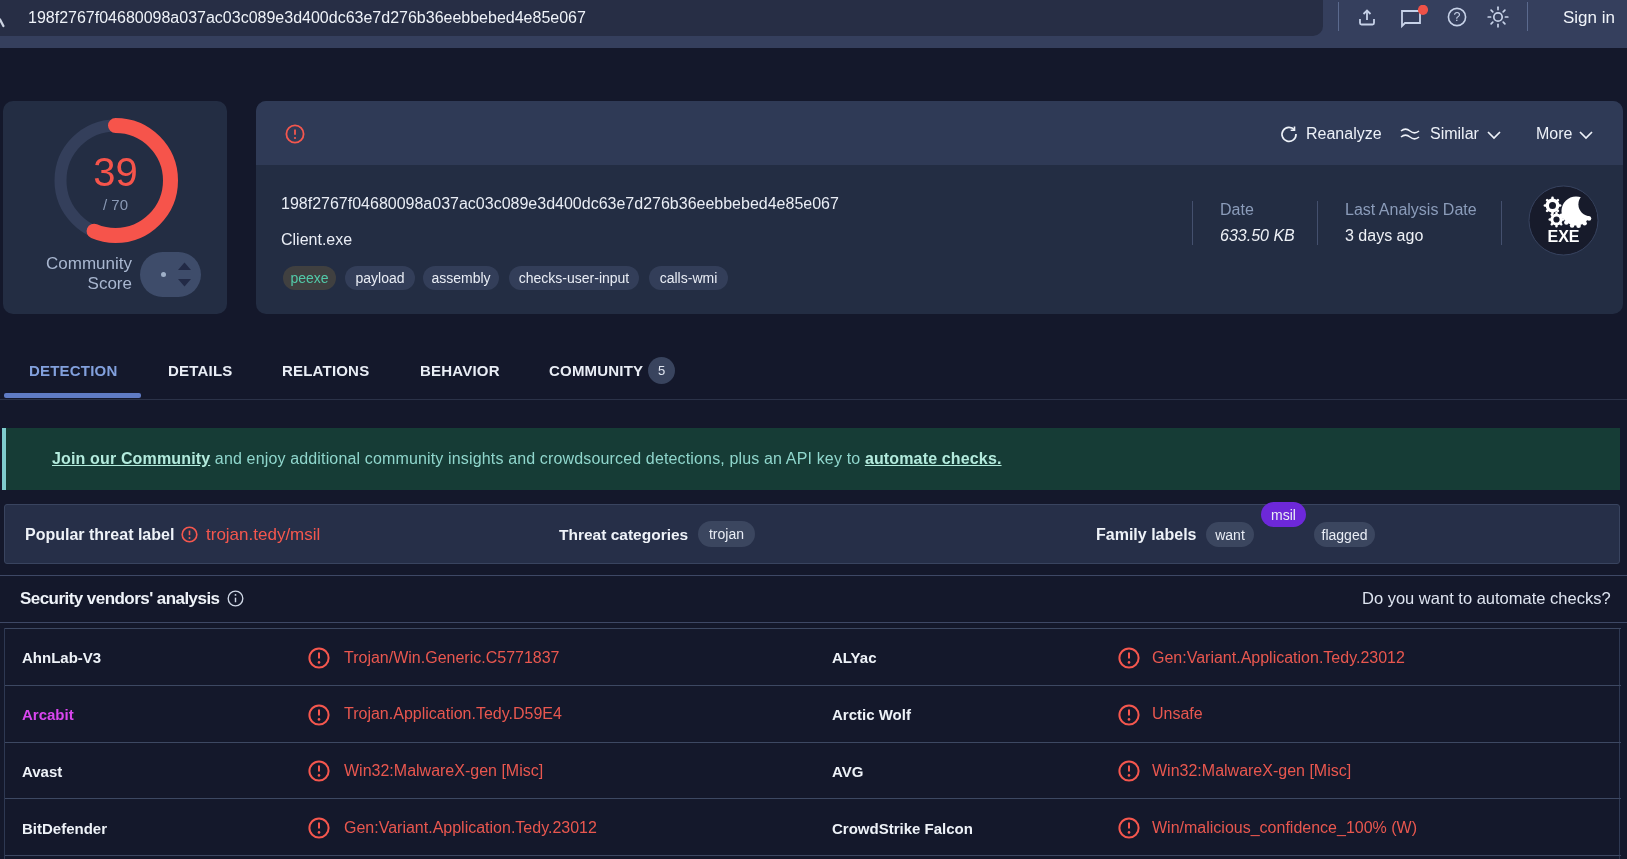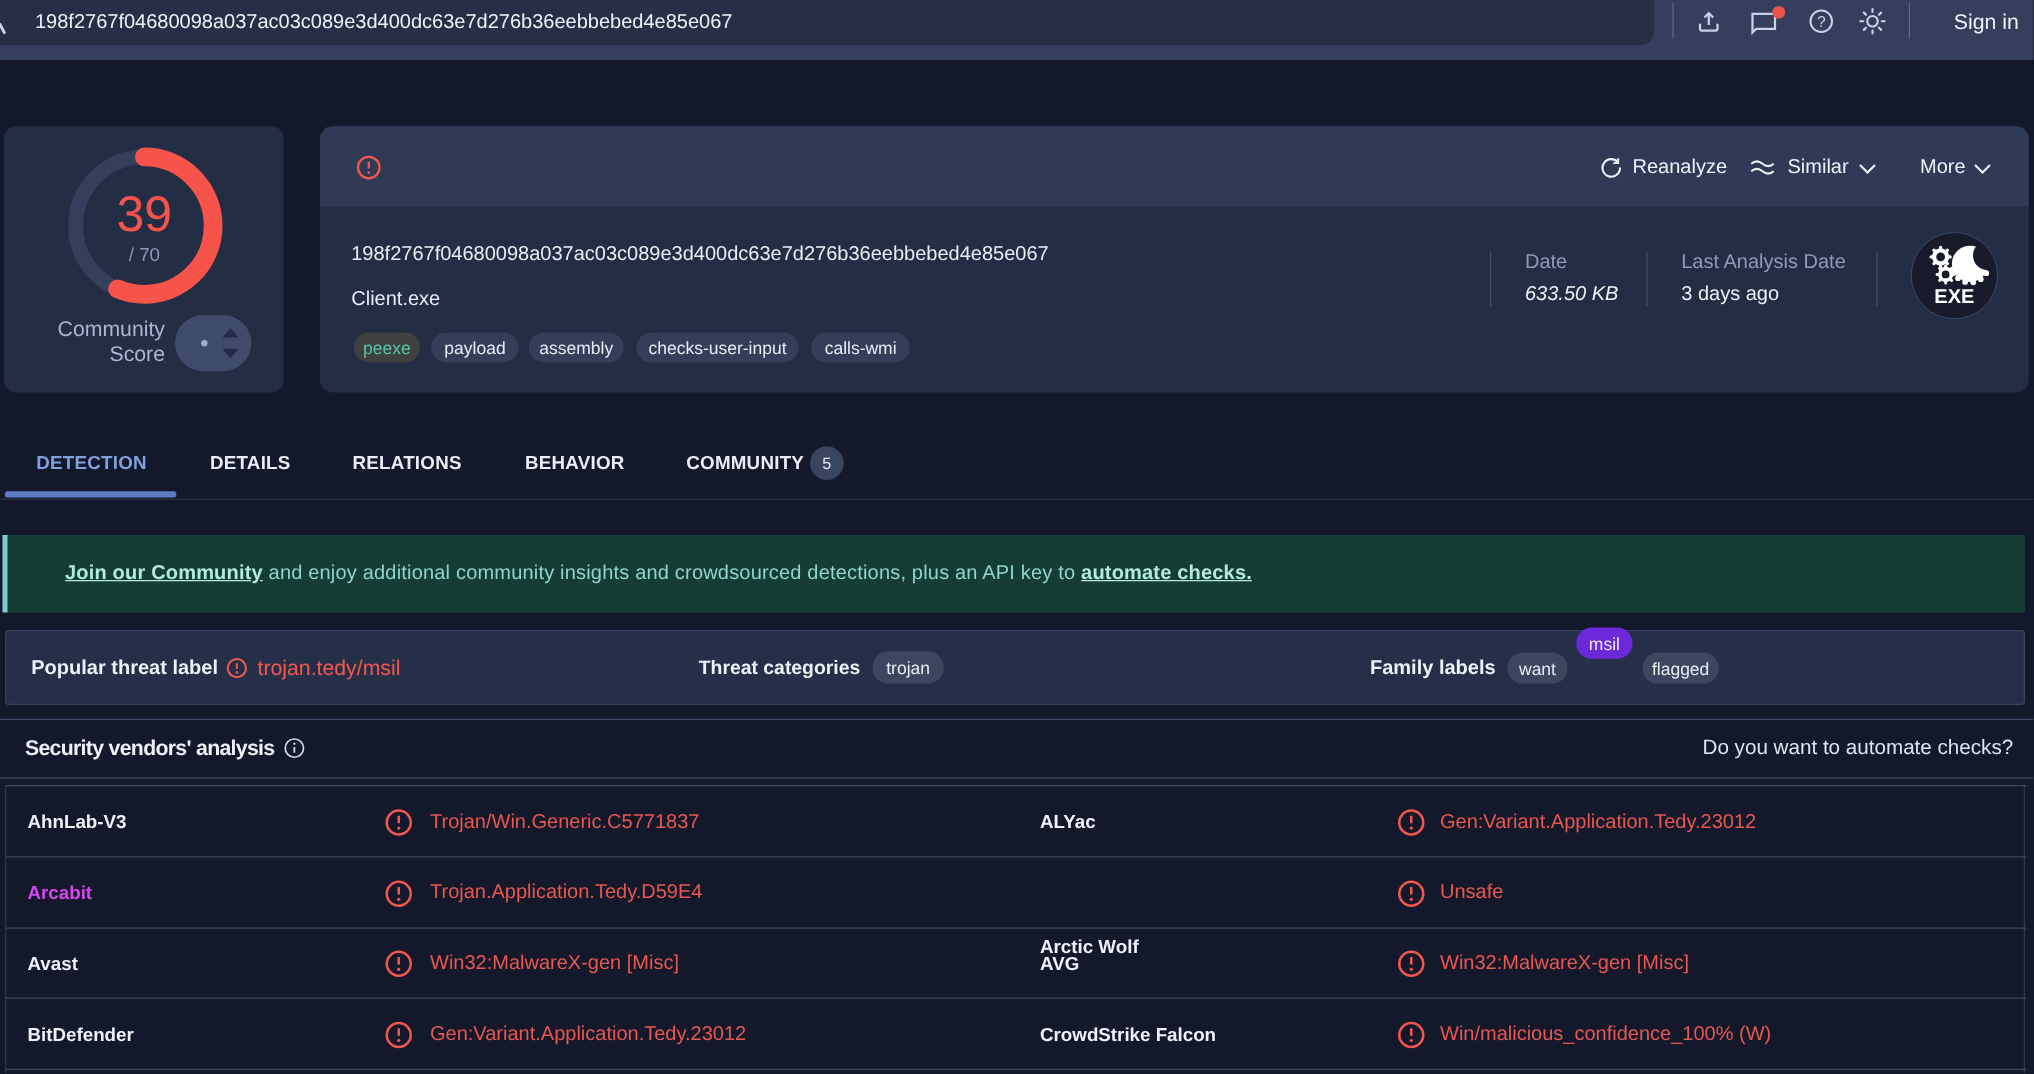--- a/index.html
+++ b/index.html
@@ -222,21 +222,21 @@
     <div style="position:absolute;left:1147px;top:19.7px;font-size:16px;color:#e9574f;">Gen:Variant.Application.Tedy.23012</div>
   </div>
       <div style="position:absolute;left:0;top:56.8px;width:1616px;height:56.8px;border-top:1px solid #3d4862;">
     <div style="position:absolute;left:17px;top:20.3px;font-size:15px;font-weight:bold;color:#d946ef;">Arcabit</div>
     <div style="position:absolute;left:303px;top:17.9px;"><svg width="22" height="22" viewBox="0 0 22 22" style="flex:none;">
             <circle cx="11" cy="11" r="9.6" fill="none" stroke="#f5574e" stroke-width="2"></circle>
             <path d="M11 5.6 v6" stroke="#f5574e" stroke-width="2"></path>
             <circle cx="11" cy="15.4" r="1.3" fill="#f5574e"></circle>
           </svg></div>
     <div style="position:absolute;left:339px;top:19.7px;font-size:16px;color:#e9574f;">Trojan.Application.Tedy.D59E4</div>
-    <div style="position:absolute;left:827px;top:20.3px;font-size:15px;font-weight:bold;color:#eef2f8;margin-top:43px;">Arctic Wolf</div>
+    <div style="position:absolute;left:827px;top:20.3px;font-size:15px;font-weight:bold;color:#eef2f8;">Arctic Wolf</div>
     <div style="position:absolute;left:1113px;top:17.9px;"><svg width="22" height="22" viewBox="0 0 22 22" style="flex:none;">
             <circle cx="11" cy="11" r="9.6" fill="none" stroke="#f5574e" stroke-width="2"></circle>
             <path d="M11 5.6 v6" stroke="#f5574e" stroke-width="2"></path>
             <circle cx="11" cy="15.4" r="1.3" fill="#f5574e"></circle>
           </svg></div>
     <div style="position:absolute;left:1147px;top:19.7px;font-size:16px;color:#e9574f;">Unsafe</div>
   </div>
       <div style="position:absolute;left:0;top:113.6px;width:1616px;height:56.8px;border-top:1px solid #3d4862;">
     <div style="position:absolute;left:17px;top:20.3px;font-size:15px;font-weight:bold;color:#eef2f8;text-align:right;">Avast</div>
     <div style="position:absolute;left:303px;top:17.9px;"><svg width="22" height="22" viewBox="0 0 22 22" style="flex:none;">

